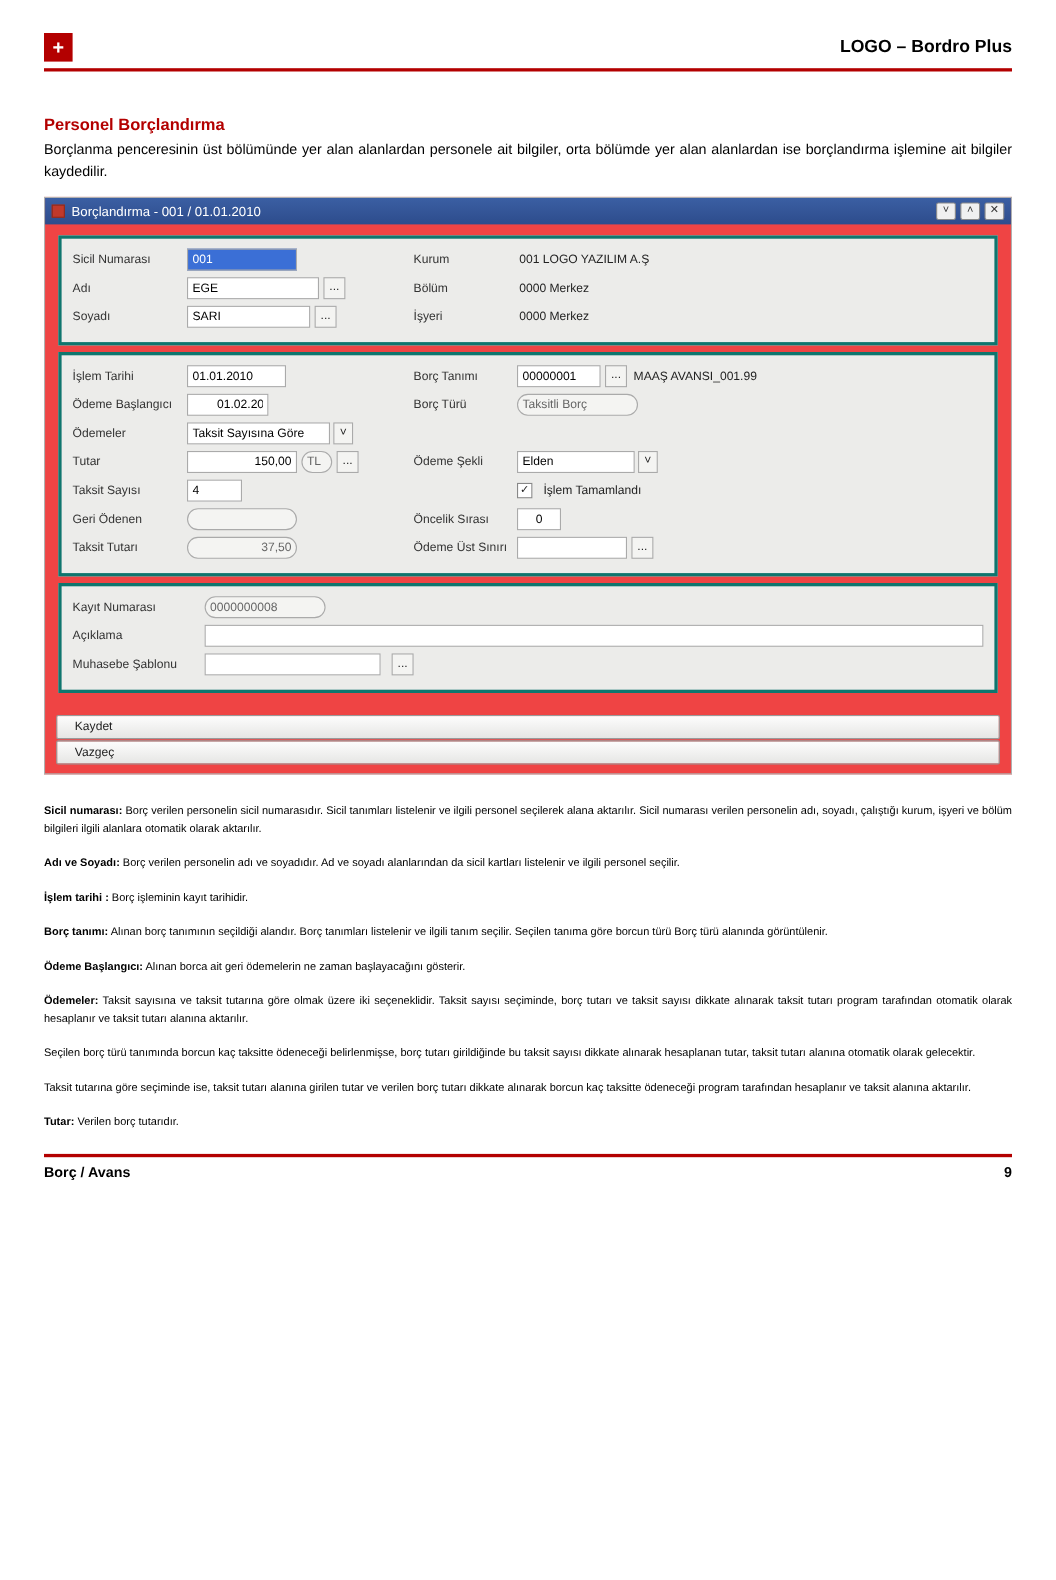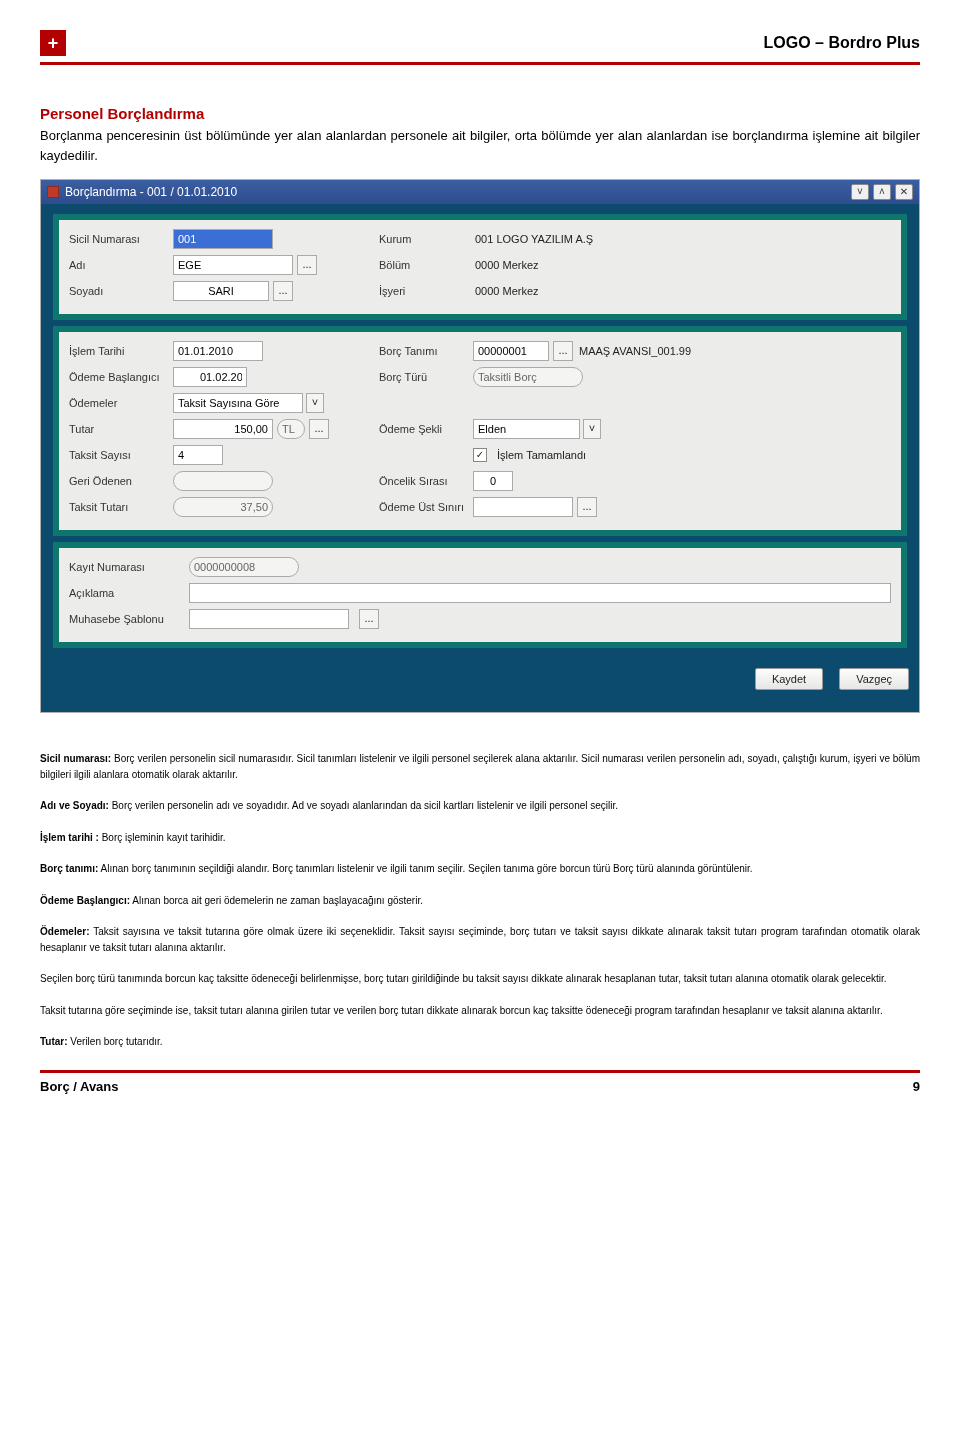--- a/index.html
+++ b/index.html
@@ -42,25 +42,25 @@
   }
   .intro-para {
     font-size: 13px;
     line-height: 1.5;
     text-align: justify;
     margin-bottom: 14px;
   }
   
   .window {
     border: 1px solid #b0b0b0;
-    background: #0c4a6e;
+    background: #ef4444;
     font-family: Tahoma, Arial, sans-serif;
     font-size: 11px;
     color: #222;
-    margin-bottom: 38px;
+    margin-bottom: 26px;
   }
   .titlebar {
     background: linear-gradient(#3b5fa3, #2d4c8c);
     color: #fff;
     display: flex;
     align-items: center;
     justify-content: space-between;
     padding: 4px 6px;
     font-size: 12px;
   }
@@ -87,21 +87,21 @@
     border-radius: 2px;
     font-size: 10px;
     text-align: center;
     line-height: 14px;
     color: #333;
   }
   .win-body {
     padding: 10px 12px 8px 12px;
   }
   .block {
-    border: 6px solid #0f766e;
+    border: 3px solid #0f766e;
     background: #ececea;
     padding: 8px 10px;
     margin-bottom: 6px;
   }
   .row {
     display: flex;
     align-items: center;
     gap: 10px;
     margin-bottom: 4px;
     min-height: 22px;
@@ -171,22 +171,23 @@
     background: #fff;
     text-align: center;
     font-size: 10px;
     line-height: 12px;
     margin-right: 4px;
     flex-shrink: 0;
   }
   .win-footer {
     display: flex;
     justify-content: flex-end;
-    gap: 16px;
-    padding: 6px 10px 22px 10px;
+    gap: 1px;
+    padding: 6px 10px 8px 10px;
+    flex-direction: column;
   }
   .act-btn {
     border: 1px solid #9a9a9a;
     background: linear-gradient(#fdfdfd,#e6e6e4);
     padding: 4px 16px;
     font-size: 11px;
     border-radius: 2px;
     cursor: pointer;
   }
   
@@ -251,21 +252,21 @@
           <div class="browse-btn">...</div>
         </div>
         <div class="col-right">
           <span class="lbl-r">Bölüm</span>
           <span class="static-val">0000 Merkez</span>
         </div>
       </div>
       <div class="row">
         <div class="col-left">
           <span class="lbl">Soyadı</span>
-          <input class="inp" style="width: 96px; text-align: center;" value="SARI">
+          <input class="inp" style="width: 112px;" value="SARI">
           <div class="browse-btn">...</div>
         </div>
         <div class="col-right">
           <span class="lbl-r">İşyeri</span>
           <span class="static-val">0000 Merkez</span>
         </div>
       </div>
     </div>
 
     <div class="block">

